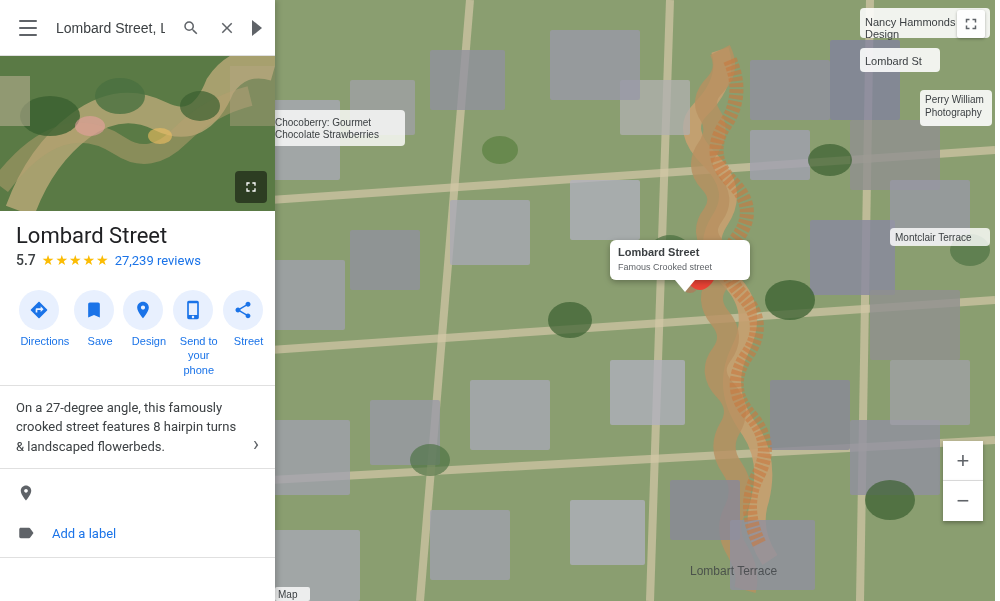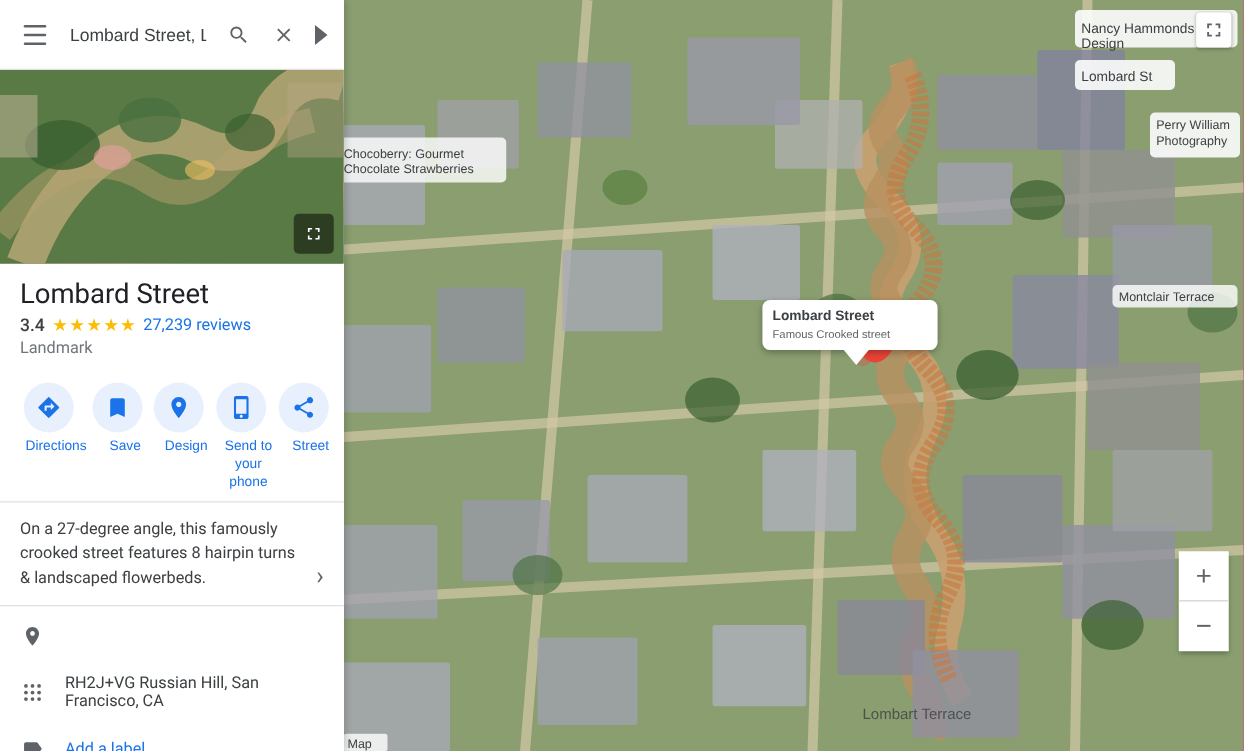--- a/index.html
+++ b/index.html
@@ -351,31 +351,30 @@
     <div class="expand-btn">
       <svg width="16" height="16" viewBox="0 0 24 24" fill="white">
         <path d="M7 14H5v5h5v-2H7v-3zm-2-4h2V7h3V5H5v5zm12 7h-3v2h5v-5h-2v3zM14 5v2h3v3h2V5h-5z"></path>
       </svg>
     </div>
   </div>
 
   <div class="place-info">
     <div class="place-name">Lombard Street</div>
     <div class="rating-row">
-      <span class="rating-num">3.4</span>
+      <span class="rating-num">5.7</span>
       <div class="stars">
         <span class="star">★</span>
         <span class="star">★</span>
         <span class="star">★</span>
         <span class="star">★</span>
         <span class="star" style="color:#fbbc04;font-size:14px;">★</span>
       </div>
       <a class="reviews-link">27,239 reviews</a>
     </div>
-    <div class="place-type">Landmark</div>
   </div>
 
   <div class="action-buttons">
 
     <button class="action-btn">
       <div class="action-btn-icon">
         <svg width="20" height="20" viewBox="0 0 24 24" fill="#1a73e8">
           <path d="M21.71 11.29l-9-9c-.39-.39-1.02-.39-1.41 0l-9 9c-.39.39-.39 1.02 0 1.41l9 9c.39.39 1.02.39 1.41 0l9-9c.39-.38.39-1.01 0-1.41zM14 14.5V12h-4v3H8v-4c0-.55.45-1 1-1h5V7.5l3.5 3.5-3.5 3.5z"></path>
         </svg>
       </div>
@@ -427,36 +426,20 @@
   <div class="info-rows">
 
     <div class="info-row">
       <div class="info-icon">
         <svg width="18" height="18" viewBox="0 0 24 24" fill="#5f6368">
           <path d="M12 2C8.13 2 5 5.13 5 9c0 5.25 7 13 7 13s7-7.75 7-13c0-3.87-3.13-7-7-7zm0 9.5c-1.38 0-2.5-1.12-2.5-2.5s1.12-2.5 2.5-2.5 2.5 1.12 2.5 2.5-1.12 2.5-2.5 2.5z"></path>
         </svg>
       </div>
     </div>
 
-    <div class="info-row">
-      <div class="info-icon">
-        <svg width="18" height="18" viewBox="0 0 24 24" fill="#5f6368">
-          <circle cx="5" cy="5" r="2" fill="#5f6368"></circle>
-          <circle cx="12" cy="5" r="2" fill="#5f6368"></circle>
-          <circle cx="19" cy="5" r="2" fill="#5f6368"></circle>
-          <circle cx="5" cy="12" r="2" fill="#5f6368"></circle>
-          <circle cx="12" cy="12" r="2" fill="#5f6368"></circle>
-          <circle cx="19" cy="12" r="2" fill="#5f6368"></circle>
-          <circle cx="5" cy="19" r="2" fill="#5f6368"></circle>
-          <circle cx="12" cy="19" r="2" fill="#5f6368"></circle>
-          <circle cx="19" cy="19" r="2" fill="#5f6368"></circle>
-        </svg>
-      </div>
-      <span class="info-text">RH2J+VG Russian Hill, San Francisco, CA</span>
-    </div>
 
     <div class="info-row" style="cursor:pointer;">
       <div class="info-icon">
         <svg width="18" height="18" viewBox="0 0 24 24" fill="#5f6368">
           <path d="M17.63 5.84C17.27 5.33 16.67 5 16 5L5 5.01C3.9 5.01 3 5.9 3 7v10c0 1.1.9 1.99 2 1.99L16 19c.67 0 1.27-.33 1.63-.84L22 12l-4.37-6.16z"></path>
         </svg>
       </div>
       <span class="info-text add-label">Add a label</span>
     </div>
   </div>

